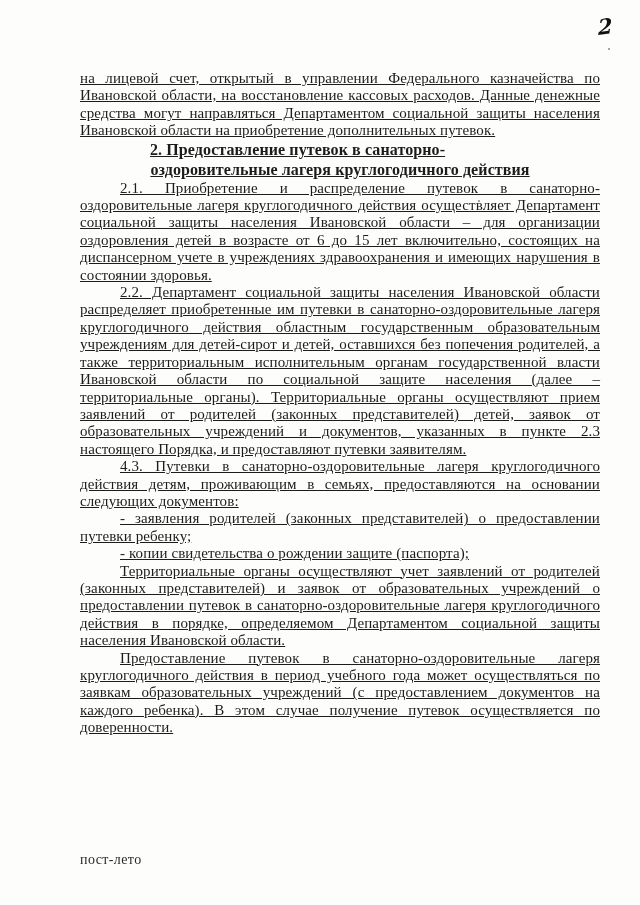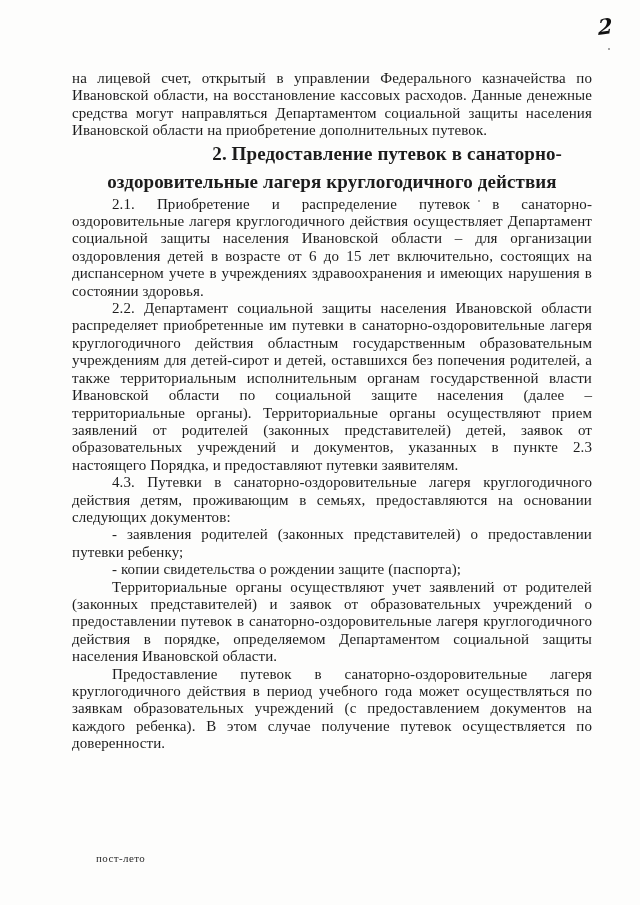--- a/index.html
+++ b/index.html
@@ -34,51 +34,52 @@
     width: 2px;
     height: 2px;
     border-radius: 50%;
     background: #555;
     opacity: 0.7;
   }
   .noise-dot.d1 { left: 608px; top: 48px; }
   .noise-dot.d2 { left: 478px; top: 200px; }
   .text-block {
     position: absolute;
-    left: 72px;
+    left: 80px;
     top: 70px;
     width: 520px;
     font-size: 15px;
     line-height: 17.4px;
     text-align: justify;
     text-align-last: left;
     letter-spacing: 0.1px;
+    text-decoration: underline;
   }
   .text-block p {
     margin: 0;
     text-indent: 40px;
   }
   .text-block p.no-indent {
     text-indent: 0;
   }
   .section-heading {
-    font-size: 19px;
+    font-size: 16px;
     font-weight: bold;
-    line-height: 28px;
-    text-align: right;
+    line-height: 20px;
+    text-align: left;
     text-align-last: center;
     text-indent: 0;
     margin: 25px 0 15px 0;
     padding: 0 30px;
   }
   .footer-note {
     position: absolute;
-    left: 96px;
+    left: 80px;
     top: 852px;
-    font-size: 11px;
+    font-size: 14px;
     letter-spacing: 0.4px;
     color: #2a2a2a;
   }
 </style>
 </head>
 <body>
 
 <div class="page">
 
   <div class="handwritten-page-number">2</div>

